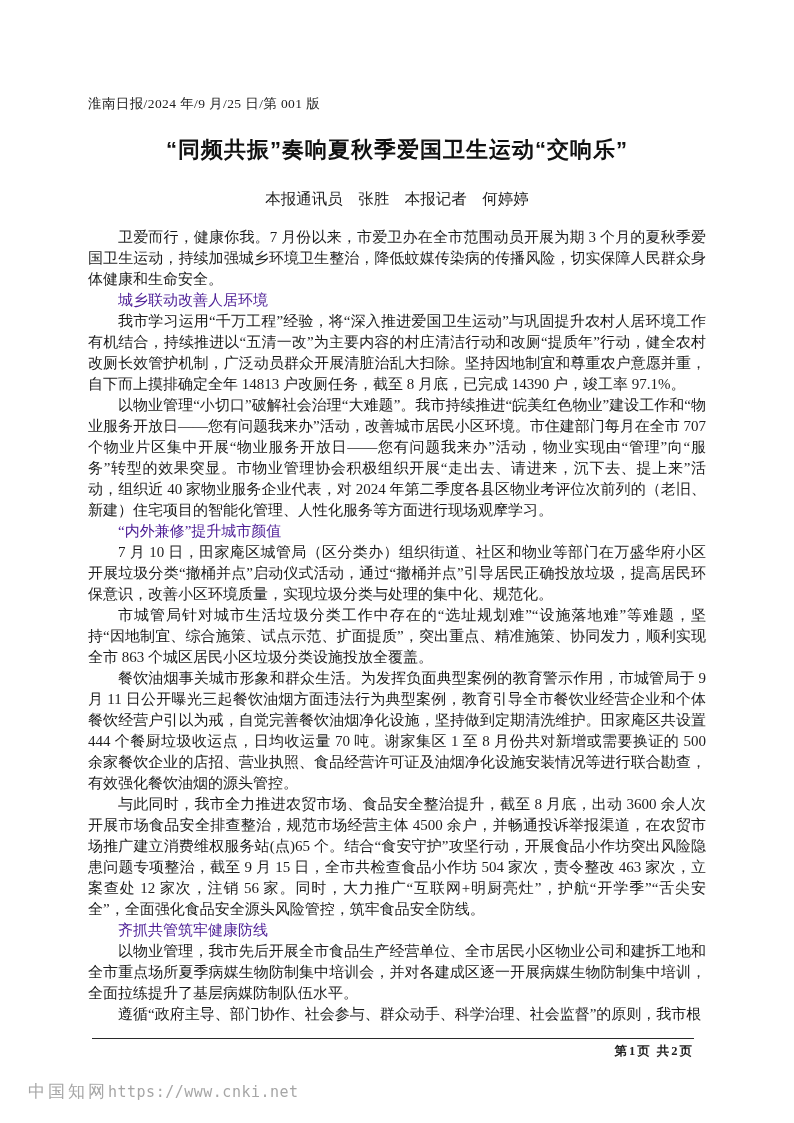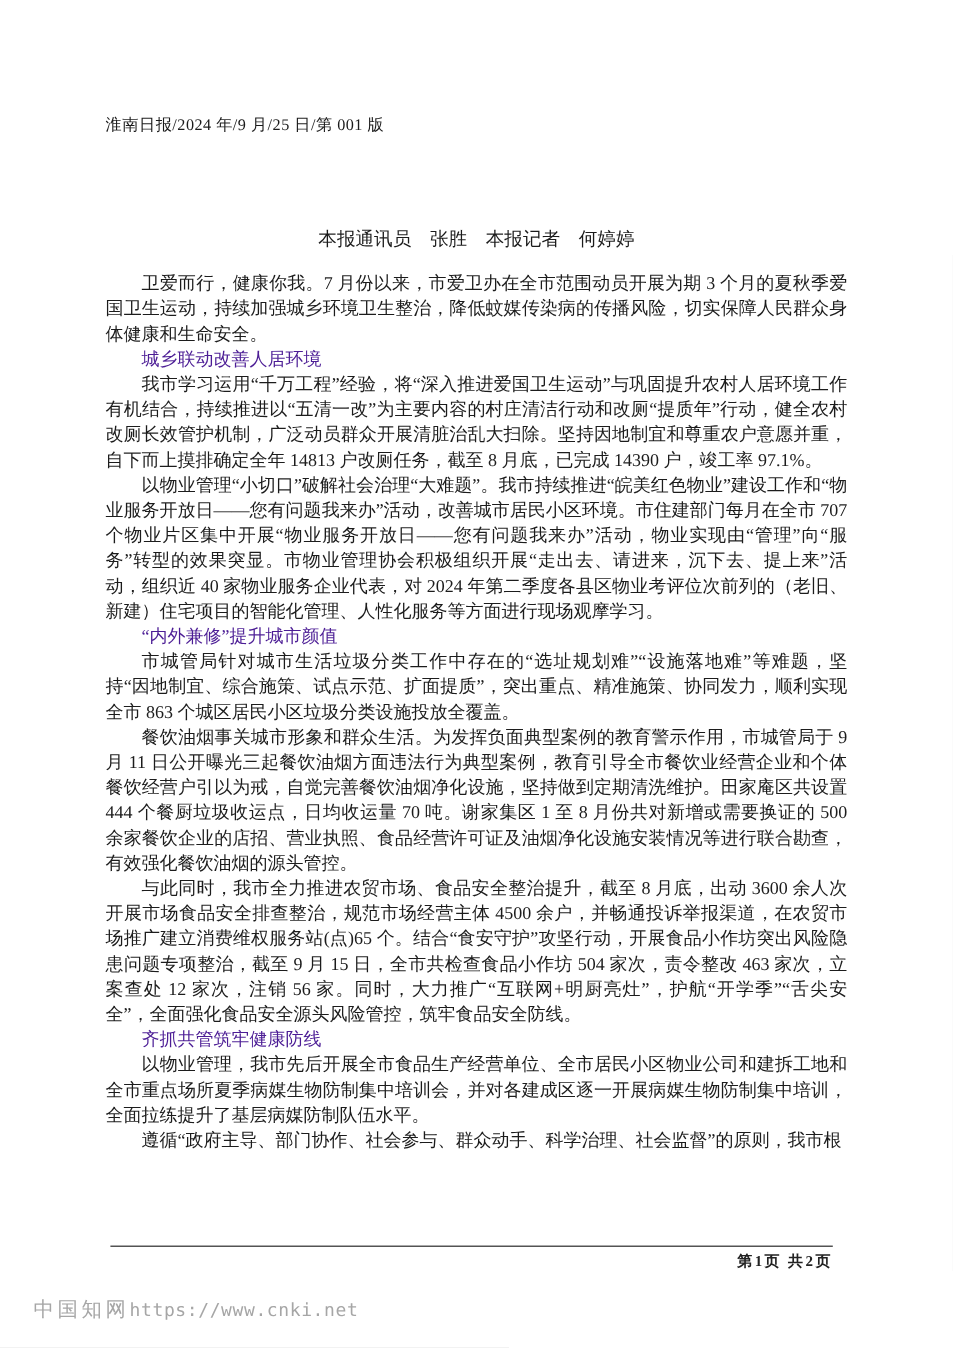--- a/index.html
+++ b/index.html
@@ -63,29 +63,31 @@
     letter-spacing:.5px;
   }
 </style>
 </head>
 <body>
 
 <div class="page">
 
   <div class="source">淮南日报/2024 年/9 月/25 日/第 001 版</div>
 
+  <h1 class="title">“同频共振”奏响夏秋季爱国卫生运动“交响乐”</h1>
 
   <div class="byline">本报通讯员　张胜　本报记者　何婷婷</div>
 
   <div class="body">
       <p>卫爱而行，健康你我。7 月份以来，市爱卫办在全市范围动员开展为期 3 个月的夏秋季爱国卫生运动，持续加强城乡环境卫生整治，降低蚊媒传染病的传播风险，切实保障人民群众身体健康和生命安全。</p>
       <p class="subhead">城乡联动改善人居环境</p>
       <p>我市学习运用“千万工程”经验，将“深入推进爱国卫生运动”与巩固提升农村人居环境工作有机结合，持续推进以“五清一改”为主要内容的村庄清洁行动和改厕“提质年”行动，健全农村改厕长效管护机制，广泛动员群众开展清脏治乱大扫除。坚持因地制宜和尊重农户意愿并重，自下而上摸排确定全年 14813 户改厕任务，截至 8 月底，已完成 14390 户，竣工率 97.1%。</p>
       <p>以物业管理“小切口”破解社会治理“大难题”。我市持续推进“皖美红色物业”建设工作和“物业服务开放日——您有问题我来办”活动，改善城市居民小区环境。市住建部门每月在全市 707 个物业片区集中开展“物业服务开放日——您有问题我来办”活动，物业实现由“管理”向“服务”转型的效果突显。市物业管理协会积极组织开展“走出去、请进来，沉下去、提上来”活动，组织近 40 家物业服务企业代表，对 2024 年第二季度各县区物业考评位次前列的（老旧、新建）住宅项目的智能化管理、人性化服务等方面进行现场观摩学习。</p>
       <p class="subhead">“内外兼修”提升城市颜值</p>
+      <p>7 月 10 日，田家庵区城管局（区分类办）组织街道、社区和物业等部门在万盛华府小区开展垃圾分类“撤桶并点”启动仪式活动，通过“撤桶并点”引导居民正确投放垃圾，提高居民环保意识，改善小区环境质量，实现垃圾分类与处理的集中化、规范化。</p>
       <p>市城管局针对城市生活垃圾分类工作中存在的“选址规划难”“设施落地难”等难题，坚持“因地制宜、综合施策、试点示范、扩面提质”，突出重点、精准施策、协同发力，顺利实现全市 863 个城区居民小区垃圾分类设施投放全覆盖。</p>
       <p>餐饮油烟事关城市形象和群众生活。为发挥负面典型案例的教育警示作用，市城管局于 9 月 11 日公开曝光三起餐饮油烟方面违法行为典型案例，教育引导全市餐饮业经营企业和个体餐饮经营户引以为戒，自觉完善餐饮油烟净化设施，坚持做到定期清洗维护。田家庵区共设置 444 个餐厨垃圾收运点，日均收运量 70 吨。谢家集区 1 至 8 月份共对新增或需要换证的 500 余家餐饮企业的店招、营业执照、食品经营许可证及油烟净化设施安装情况等进行联合勘查，有效强化餐饮油烟的源头管控。</p>
       <p>与此同时，我市全力推进农贸市场、食品安全整治提升，截至 8 月底，出动 3600 余人次开展市场食品安全排查整治，规范市场经营主体 4500 余户，并畅通投诉举报渠道，在农贸市场推广建立消费维权服务站(点)65 个。结合“食安守护”攻坚行动，开展食品小作坊突出风险隐患问题专项整治，截至 9 月 15 日，全市共检查食品小作坊 504 家次，责令整改 463 家次，立案查处 12 家次，注销 56 家。同时，大力推广“互联网+明厨亮灶”，护航“开学季”“舌尖安全”，全面强化食品安全源头风险管控，筑牢食品安全防线。</p>
       <p class="subhead">齐抓共管筑牢健康防线</p>
       <p>以物业管理，我市先后开展全市食品生产经营单位、全市居民小区物业公司和建拆工地和全市重点场所夏季病媒生物防制集中培训会，并对各建成区逐一开展病媒生物防制集中培训，全面拉练提升了基层病媒防制队伍水平。</p>
       <p>遵循“政府主导、部门协作、社会参与、群众动手、科学治理、社会监督”的原则，我市根</p>
     </div>
 
   <div class="footer-rule"></div>
 

